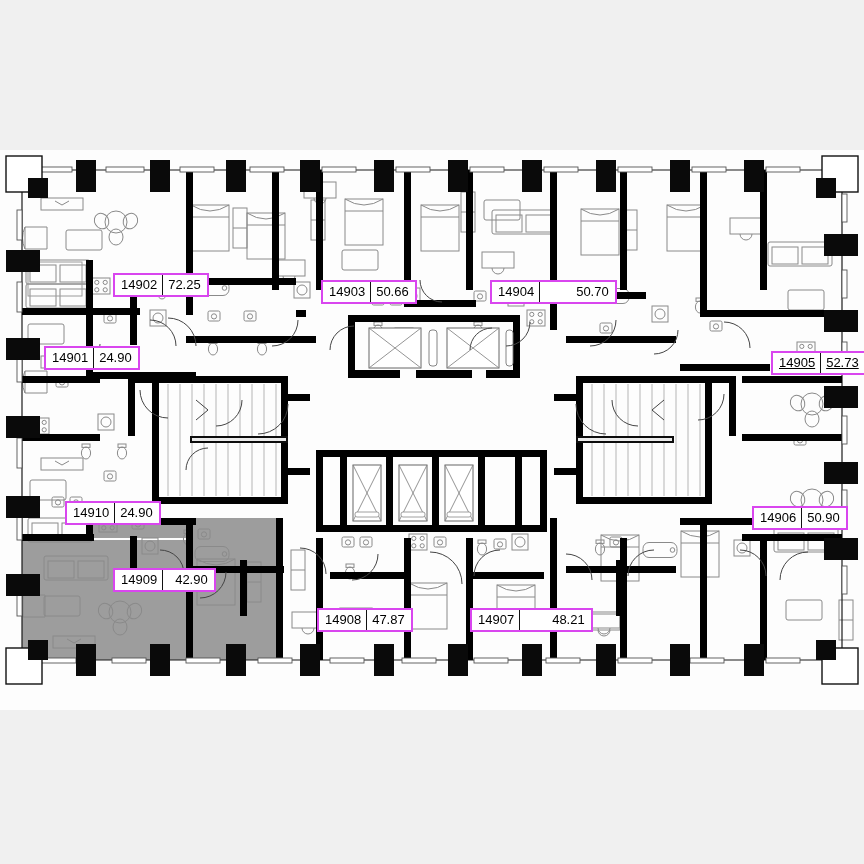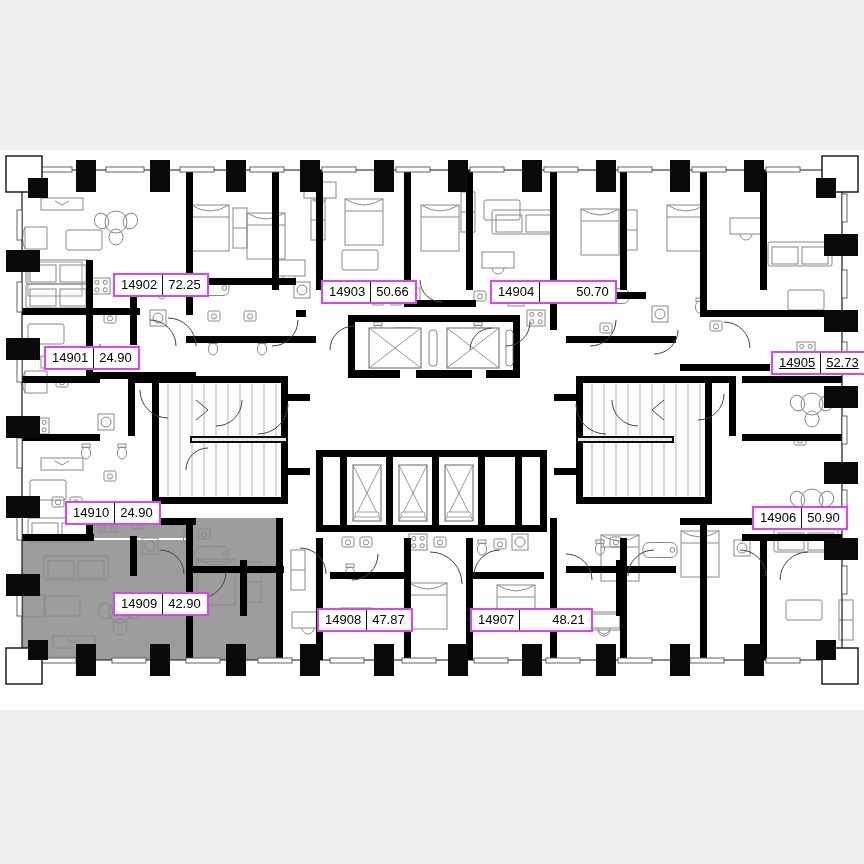--- a/index.html
+++ b/index.html
@@ -527,21 +527,21 @@
     <span class="area">50.90</span>
   </div>
   <div class="unit-label" style="left:470px;top:608px;gap:27px;">
     <span class="num">14907</span>
     <span class="area">48.21</span>
   </div>
   <div class="unit-label" style="left:317px;top:608px;">
     <span class="num">14908</span>
     <span class="area">47.87</span>
   </div>
-  <div class="unit-label" style="left:113px;top:592px;">
+  <div class="unit-label" style="left:113px;top:568px;gap:7px;">
     <span class="num">14909</span>
     <span class="area">42.90</span>
   </div>
   <div class="unit-label" style="left:44px;top:501px;margin-left:21px;">
     <span class="num">14910</span>
     <span class="area">24.90</span>
   </div>
 
 </div>
 

